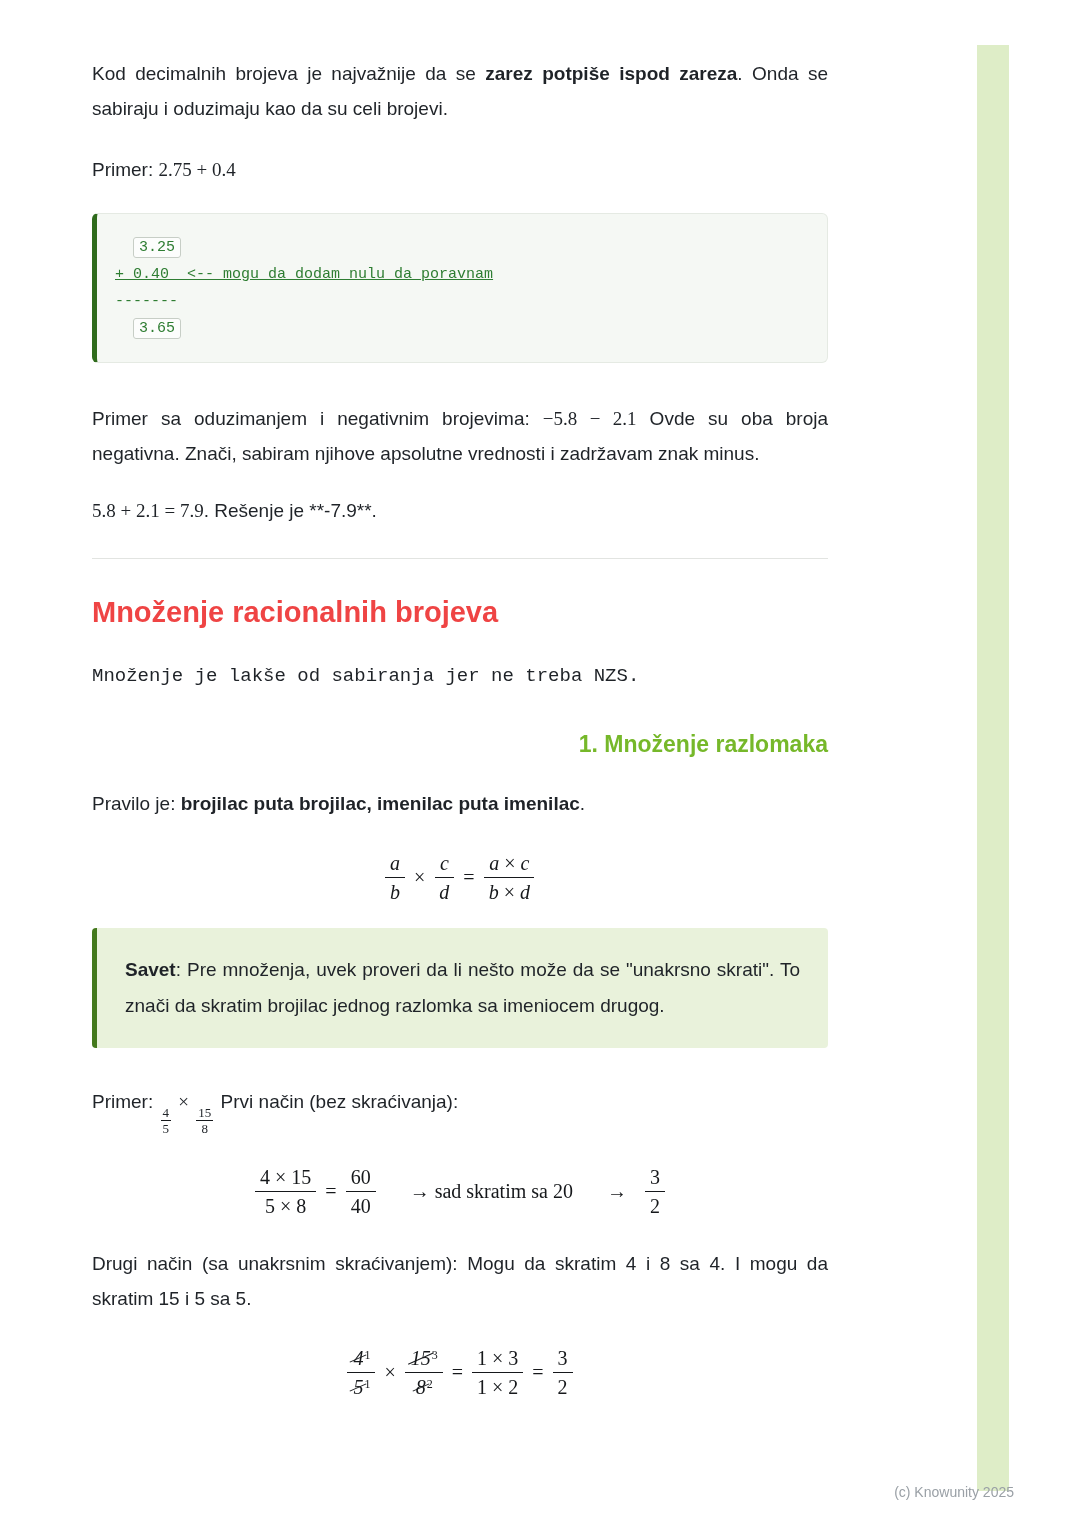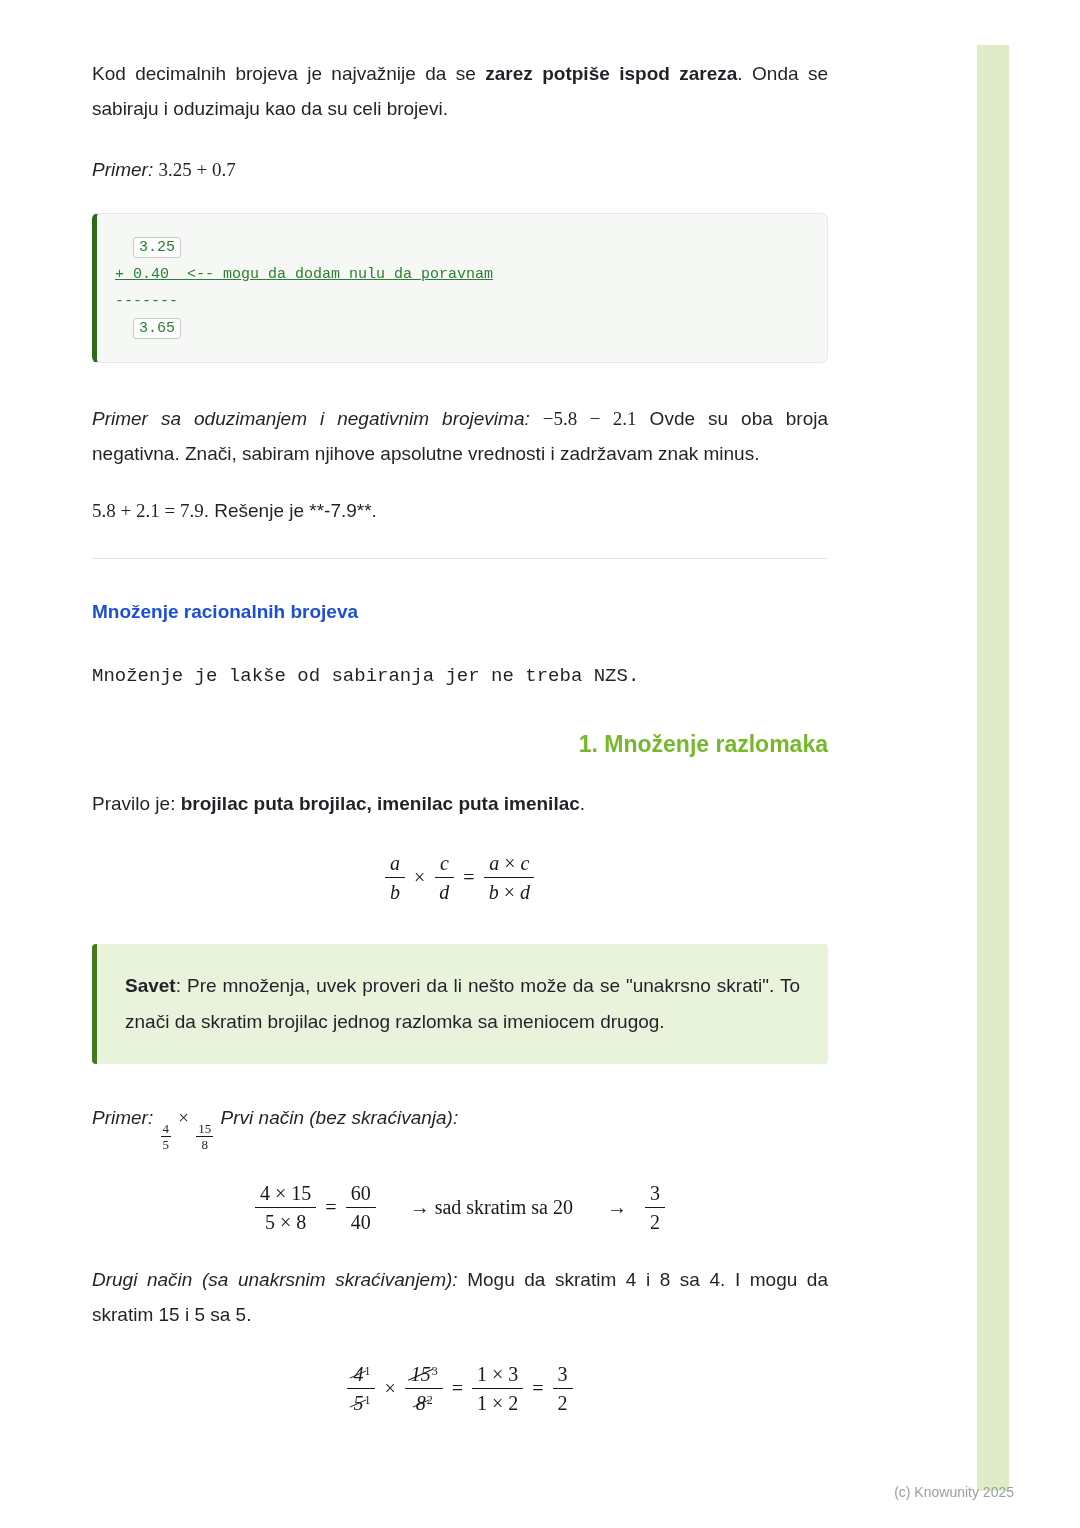--- a/index.html
+++ b/index.html
@@ -1,75 +1,75 @@
 <!DOCTYPE html>
 <html><head>
 <meta charset="utf-8">
 <style>
   html,body{margin:0;padding:0;}
   .page{position:relative;width:1080px;height:1528px;background:#ffffff;overflow:hidden;
         font-family:"Liberation Sans",sans-serif;color:#1f2328;}
   .stripe{position:absolute;left:977px;top:45px;width:32px;height:1446px;background:#deedc7;}
   .content{position:absolute;left:92px;top:56px;width:736px;}
   p{margin:0;font-size:19px;line-height:35px;text-align:justify;}
-  .it{font-style:italic;}
+  .it{}
   .serif{font-family:"Liberation Serif","DejaVu Serif",serif;}
   strong{font-weight:700;}
 
   
   .codeblock{margin-top:26px;background:#f5f8f4;border:1px solid #e5eae3;border-left:5px solid #2f6b1c;
              border-radius:6px;padding:20px 18px;font-family:"Liberation Mono","DejaVu Sans Mono",monospace;
              font-size:15px;line-height:27px;color:#2e7d32;white-space:pre;text-align:left;}
   .code-box{border:1px solid #c7cec6;border-radius:3px;padding:1px 5px;background:#fcfdfc;}
   .code-underline{text-decoration:underline;}
 
   .divider{margin-top:30px;border-top:1px solid #e2e4e1;height:0;}
 
-  h1{font-size:19px;line-height:34px;font-weight:700;color:#1d4ed8;margin:36px 0 0;}
+  h1{font-size:29px;line-height:34px;font-weight:700;color:#ef4444;margin:36px 0 0;}
   h2{font-size:23px;line-height:28px;font-weight:700;color:#76b82a;margin:36px 0 0;text-align:right;}
   .mt26{margin-top:26px;} .mt28{margin-top:28px;} .mt30{margin-top:30px;font-family:Liberation Mono, monospace;}
   .mt36{margin-top:36px;} .mt38{margin-top:38px;} .mt22{margin-top:22px;}
 
   
   .math-row{display:flex;justify-content:center;align-items:center;margin-top:30px;
             font-family:"Liberation Serif","DejaVu Serif",serif;font-size:20px;color:#16181b;}
   .math-row .op{margin:0 9px;}
   .math-row .gap{width:34px;}
   .frac{display:inline-flex;flex-direction:column;align-items:center;line-height:24px;}
   .frac .num{padding:0 5px 2px;border-bottom:1.4px solid #16181b;}
   .frac .den{padding:2px 5px 0;}
   .mi{font-style:italic;}
   .sfrac{display:inline-flex;flex-direction:column;align-items:center;vertical-align:-9px;
          font-family:"Liberation Serif","DejaVu Serif",serif;font-size:13px;line-height:13px;margin:0 2px;}
   .sfrac .num{border-bottom:1px solid #16181b;padding:0 2px 1px;}
   .sfrac .den{padding:1px 2px 0;}
 
   
-  .callout{margin-top:40px;background:#e9f2db;border-left:5px solid #44791d;border-radius:4px;
+  .callout{margin-top:24px;background:#e9f2db;border-left:5px solid #44791d;border-radius:4px;
            padding:24px 28px;font-size:19px;line-height:36px;text-align:justify;}
 
   
   .cancel{position:relative;font-style:italic;padding:0 1px;display:inline-block;}
   .cancel::after{content:"";position:absolute;left:-3px;right:-3px;top:48%;height:0;
                  border-top:1.6px solid #16181b;transform:rotate(-24deg);}
   sup.csup{font-size:12px;line-height:0;vertical-align:6px;font-style:normal;}
 
   .footer{position:absolute;right:66px;bottom:28px;font-size:14px;color:#9aa0a6;}
 </style>
 </head>
 <body>
 
 <div class="page">
   <div class="stripe"></div>
 
   <div class="content">
 
     <p><span>Kod decimalnih brojeva je najvažnije da se </span><strong>zarez potpiše ispod zareza</strong><span>. Onda se sabiraju i oduzimaju kao da su celi brojevi.</span></p>
 
-    <p class="mt26"><span class="it">Primer:</span>&nbsp;<span class="serif">3.25 + 0.7</span></p>
+    <p class="mt26"><span class="it">Primer:</span>&nbsp;<span class="serif">2.75 + 0.4</span></p>
 
     <div class="codeblock"><span>  </span><span class="code-box">3.25</span>
 <span class="code-underline">+ 0.40  &lt;-- mogu da dodam nulu da poravnam</span>
 <span>-------</span>
 <span>  </span><span class="code-box">3.65</span></div>
 
     <p class="mt38"><span class="it">Primer sa oduzimanjem i negativnim brojevima:</span>&nbsp;<span class="serif">−5.8 − 2.1</span>&nbsp;<span>Ovde su oba broja negativna. Znači, sabiram njihove apsolutne vrednosti i zadržavam znak minus.</span></p>
 
     <p class="mt22"><span class="serif">5.8 + 2.1 = 7.9</span><span>. Rešenje je **-7.9**.</span></p>
 

